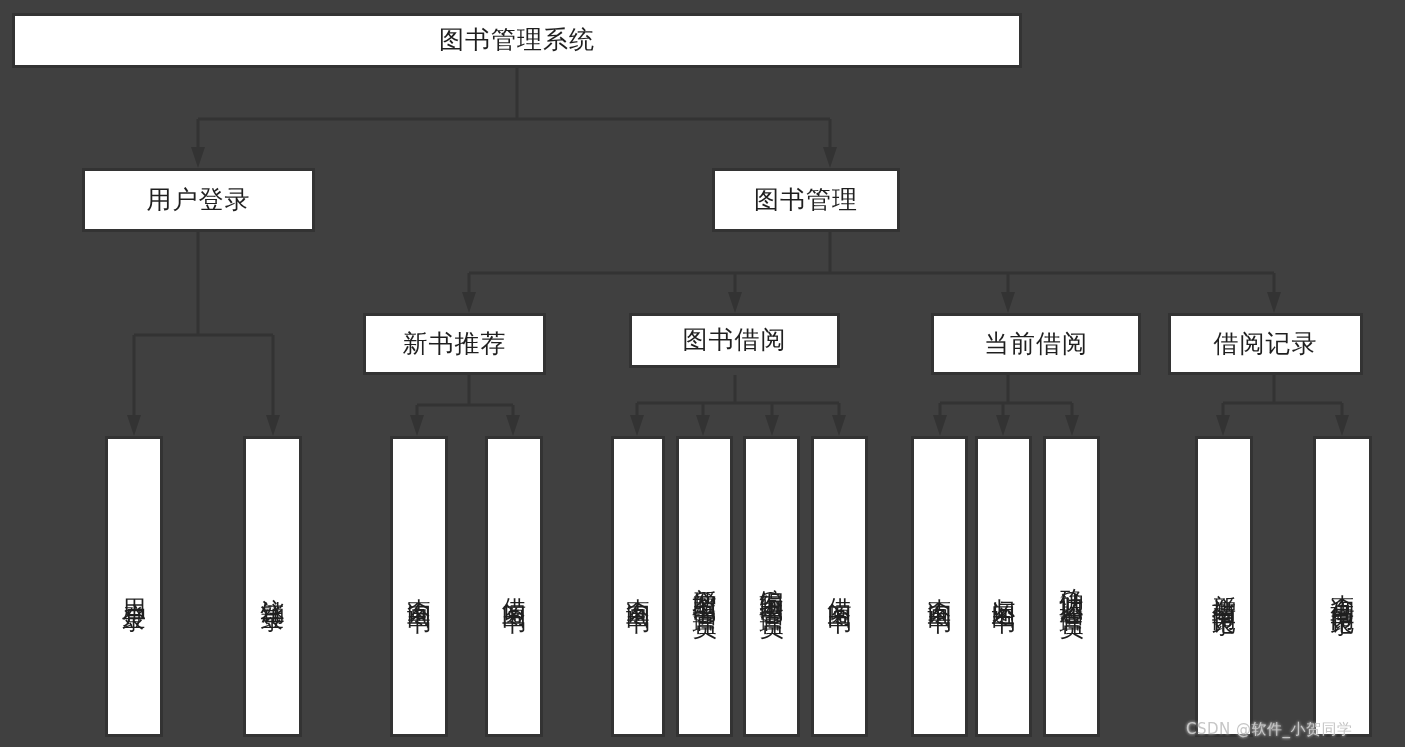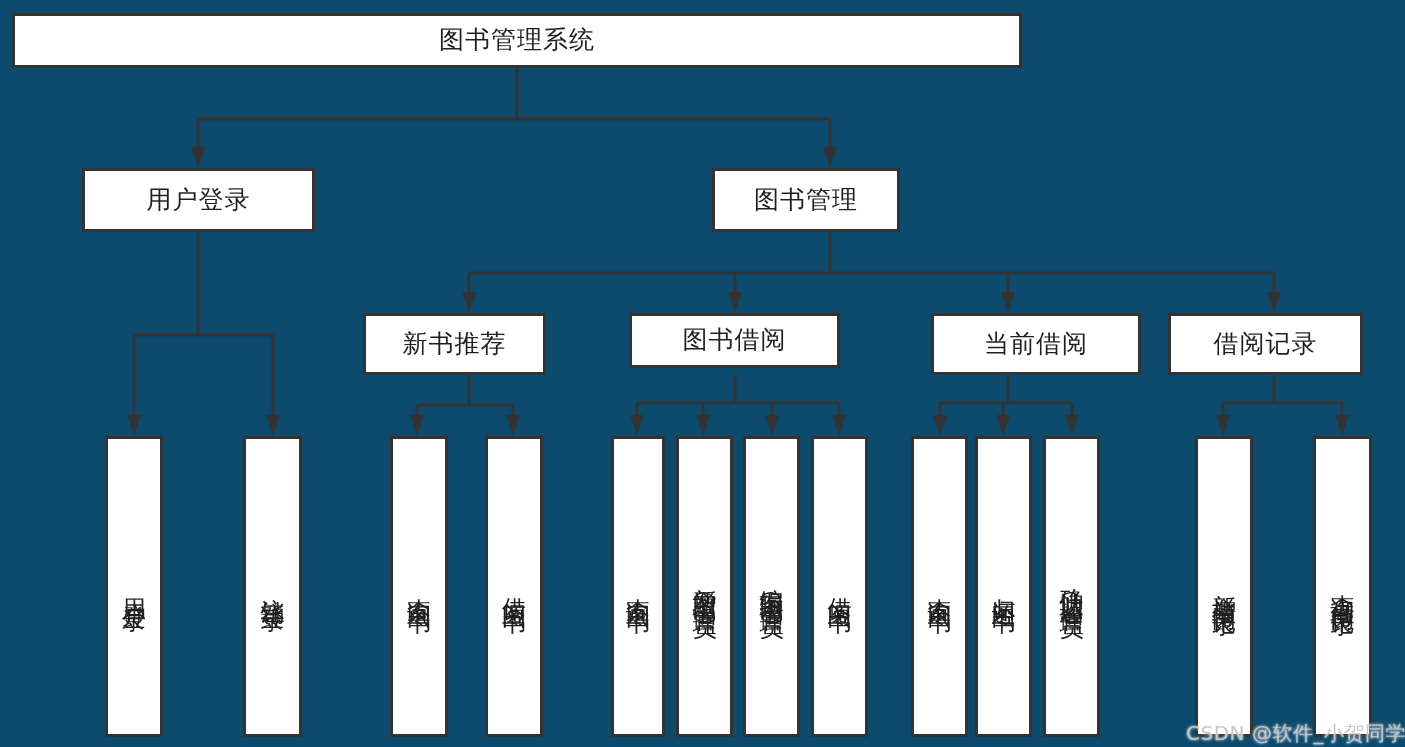--- a/index.html
+++ b/index.html
@@ -1,20 +1,20 @@
 <!DOCTYPE html>
 <html><head>
 <meta charset="utf-8">
 <style>
   html, body { margin: 0; padding: 0; background: #ffffff; }
   #canvas {
     position: relative;
     width: 1405px;
     height: 747px;
-    background: #0c4a6e;
+    background: #404040;
     overflow: hidden;
     font-family: "DejaVu Sans", "Liberation Sans", sans-serif;
   }
   #connectors {
     position: absolute;
     left: 0; top: 0;
     width: 1405px; height: 747px;
     z-index: 1;
   }
   #connectors path {
@@ -46,21 +46,21 @@
     text-orientation: mixed;
     letter-spacing: 4px;
     font-size: 24px;
     line-height: 1;
   }
   #watermark {
     position: absolute;
     left: 1186px;
     top: 720px;
     z-index: 3;
-    font-size: 20px;
+    font-size: 15px;
     color: #c6c6c6;
     letter-spacing: 0.5px;
     text-shadow: 0 0 3px #ffffff;
     white-space: nowrap;
   }
 </style>
 </head>
 <body>
 
 <div id="canvas">

